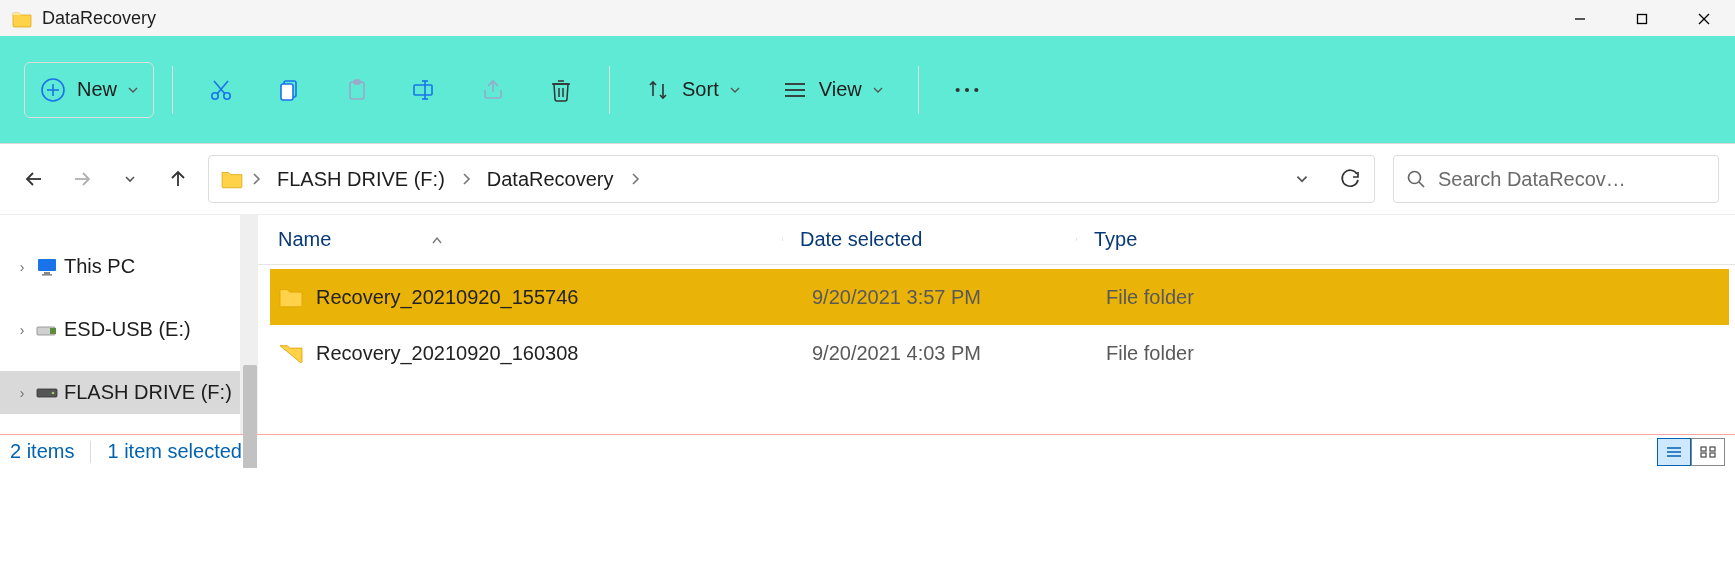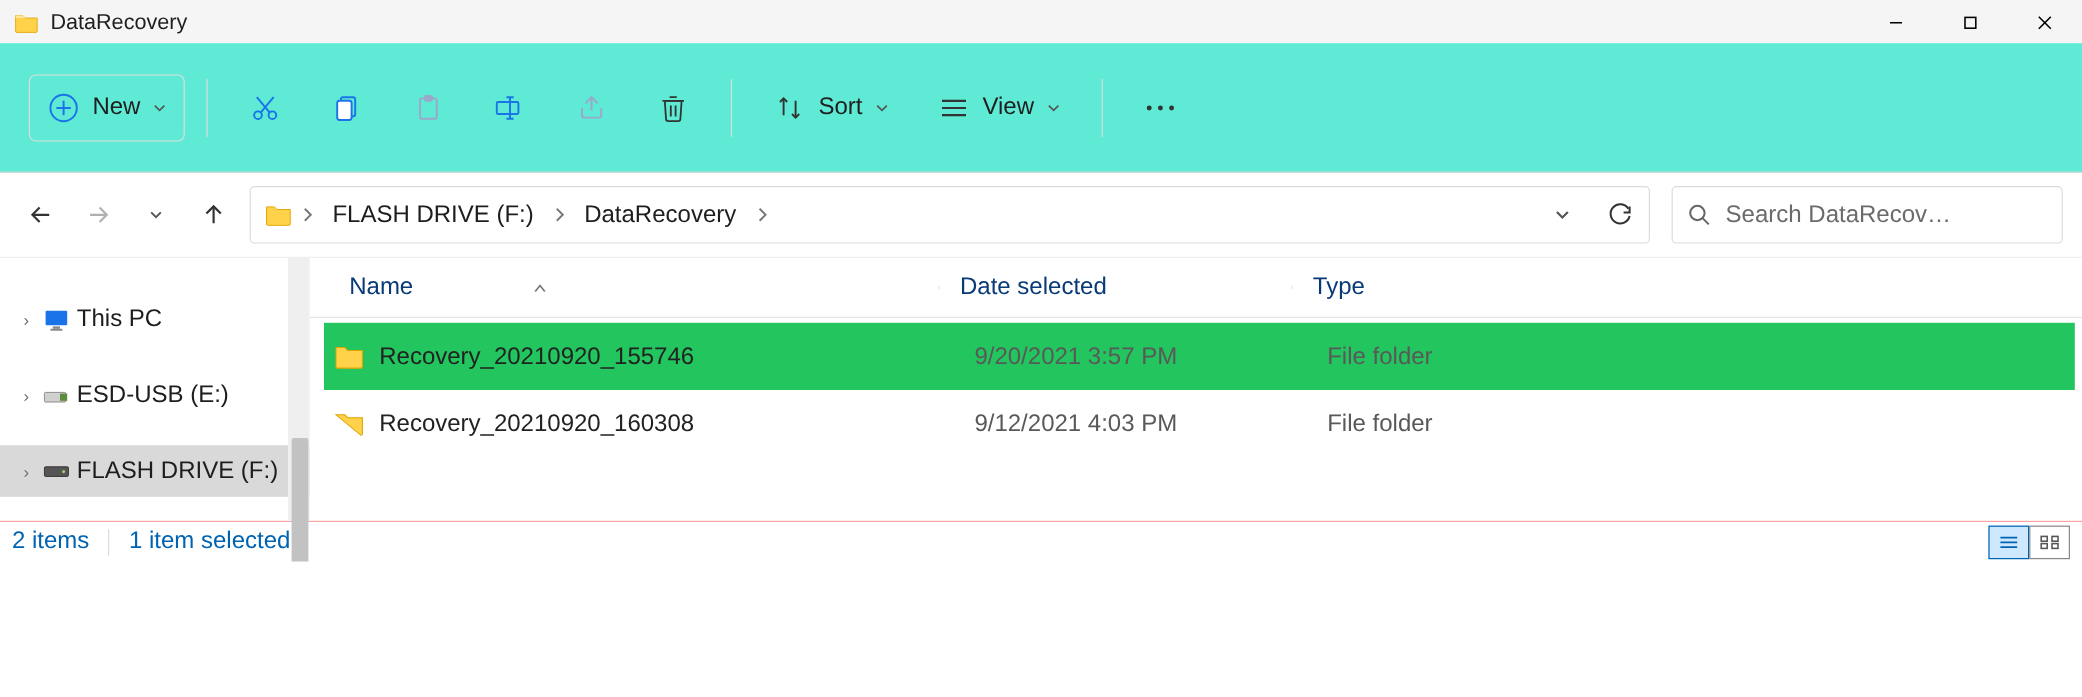--- a/index.html
+++ b/index.html
@@ -49,28 +49,28 @@
   .tree .ticon { width: 22px; height: 22px; display:flex; align-items:center; justify-content:center; }
   .tree .spacer { height: 20px; }
   .tree .thumb-track { position:absolute; right:0; top:0; bottom:0; width:18px; background: #efefef;}
   .tree .thumb { position:absolute; right:1px; top:150px; width:14px; height:120px; background:#c2c2c2; border-radius:2px; }
 
   
   .files { flex: 1; display: flex; flex-direction: column; }
   .cols { display: flex; border-bottom: 1px solid #e5e5e5; height: 50px; align-items:center; color:#083a77; font-size: 20px; }
   .col { padding-left: 18px; border-right: 0; position:relative; }
   .col:not(:first-child)::before { content:""; position:absolute; left:0; top:10px; bottom:10px; width:1px; background:#e5e5e5; }
-  .col.name  { width: 524px; padding-left: 33px; display:flex; align-items:center; gap: 100px;}
+  .col.name  { width: 524px; padding-left: 20px; display:flex; align-items:center; gap: 100px;}
   .col.date  { width: 294px; }
   .col.type  { width: 246px; }
   .col.size  { flex: 1; }
 
   .rows { padding: 4px 6px 0 12px; }
   .row { display: flex; align-items:center; height: 56px; font-size: 20px; color:#222; border-radius: 0;}
-  .row.selected { background:#22c55e; }
+  .row.selected { background:#eab308; }
   .cell.name { width: 524px; display:flex; align-items:center; gap:12px; padding-left: 8px;}
   .cell.date { width: 294px; color:#595959; padding-left:18px;}
   .cell.type { width: 246px; color:#595959; padding-left:18px;}
   .cell.size { flex:1; color:#595959; text-align:right; padding-right:20px;}
 
   
   .status { height: 34px; border-top: 1px solid #fca5a5; display: flex; align-items: center; font-size: 20px; color:#0063b1; padding: 0 10px; gap: 16px; }
   .status .ssep { width:1px; height:22px; background:#dcdcdc; }
   .status .view-toggles { margin-left:auto; display:flex; }
   .status .vbtn { width: 34px; height: 28px; border:1px solid #888; display:flex; align-items:center; justify-content:center; background:#fff;}
@@ -390,21 +390,21 @@
         </div>
         <div class="row">
           <div class="cell name">
             <span>
                 <svg width="26" height="22" viewBox="0 0 20 18">
                   <path d="M1 3 h6 l2 2 h10 v11 a1 1 0 0 1 -1 1 Z" fill="#ffd24a" stroke="#e0a400" stroke-width="0.7"></path>
                 </svg>
               </span>
             <span>Recovery_20210920_160308</span>
           </div>
-          <div class="cell date">9/12/2021 4:03 PM</div>
+          <div class="cell date">9/20/2021 4:03 PM</div>
           <div class="cell type">File folder</div>
           <div class="cell size"></div>
         </div>
       </div>
     </div>
   </div>
 
   <div class="status">
     <span>2 items</span>
     <span class="ssep"></span>

